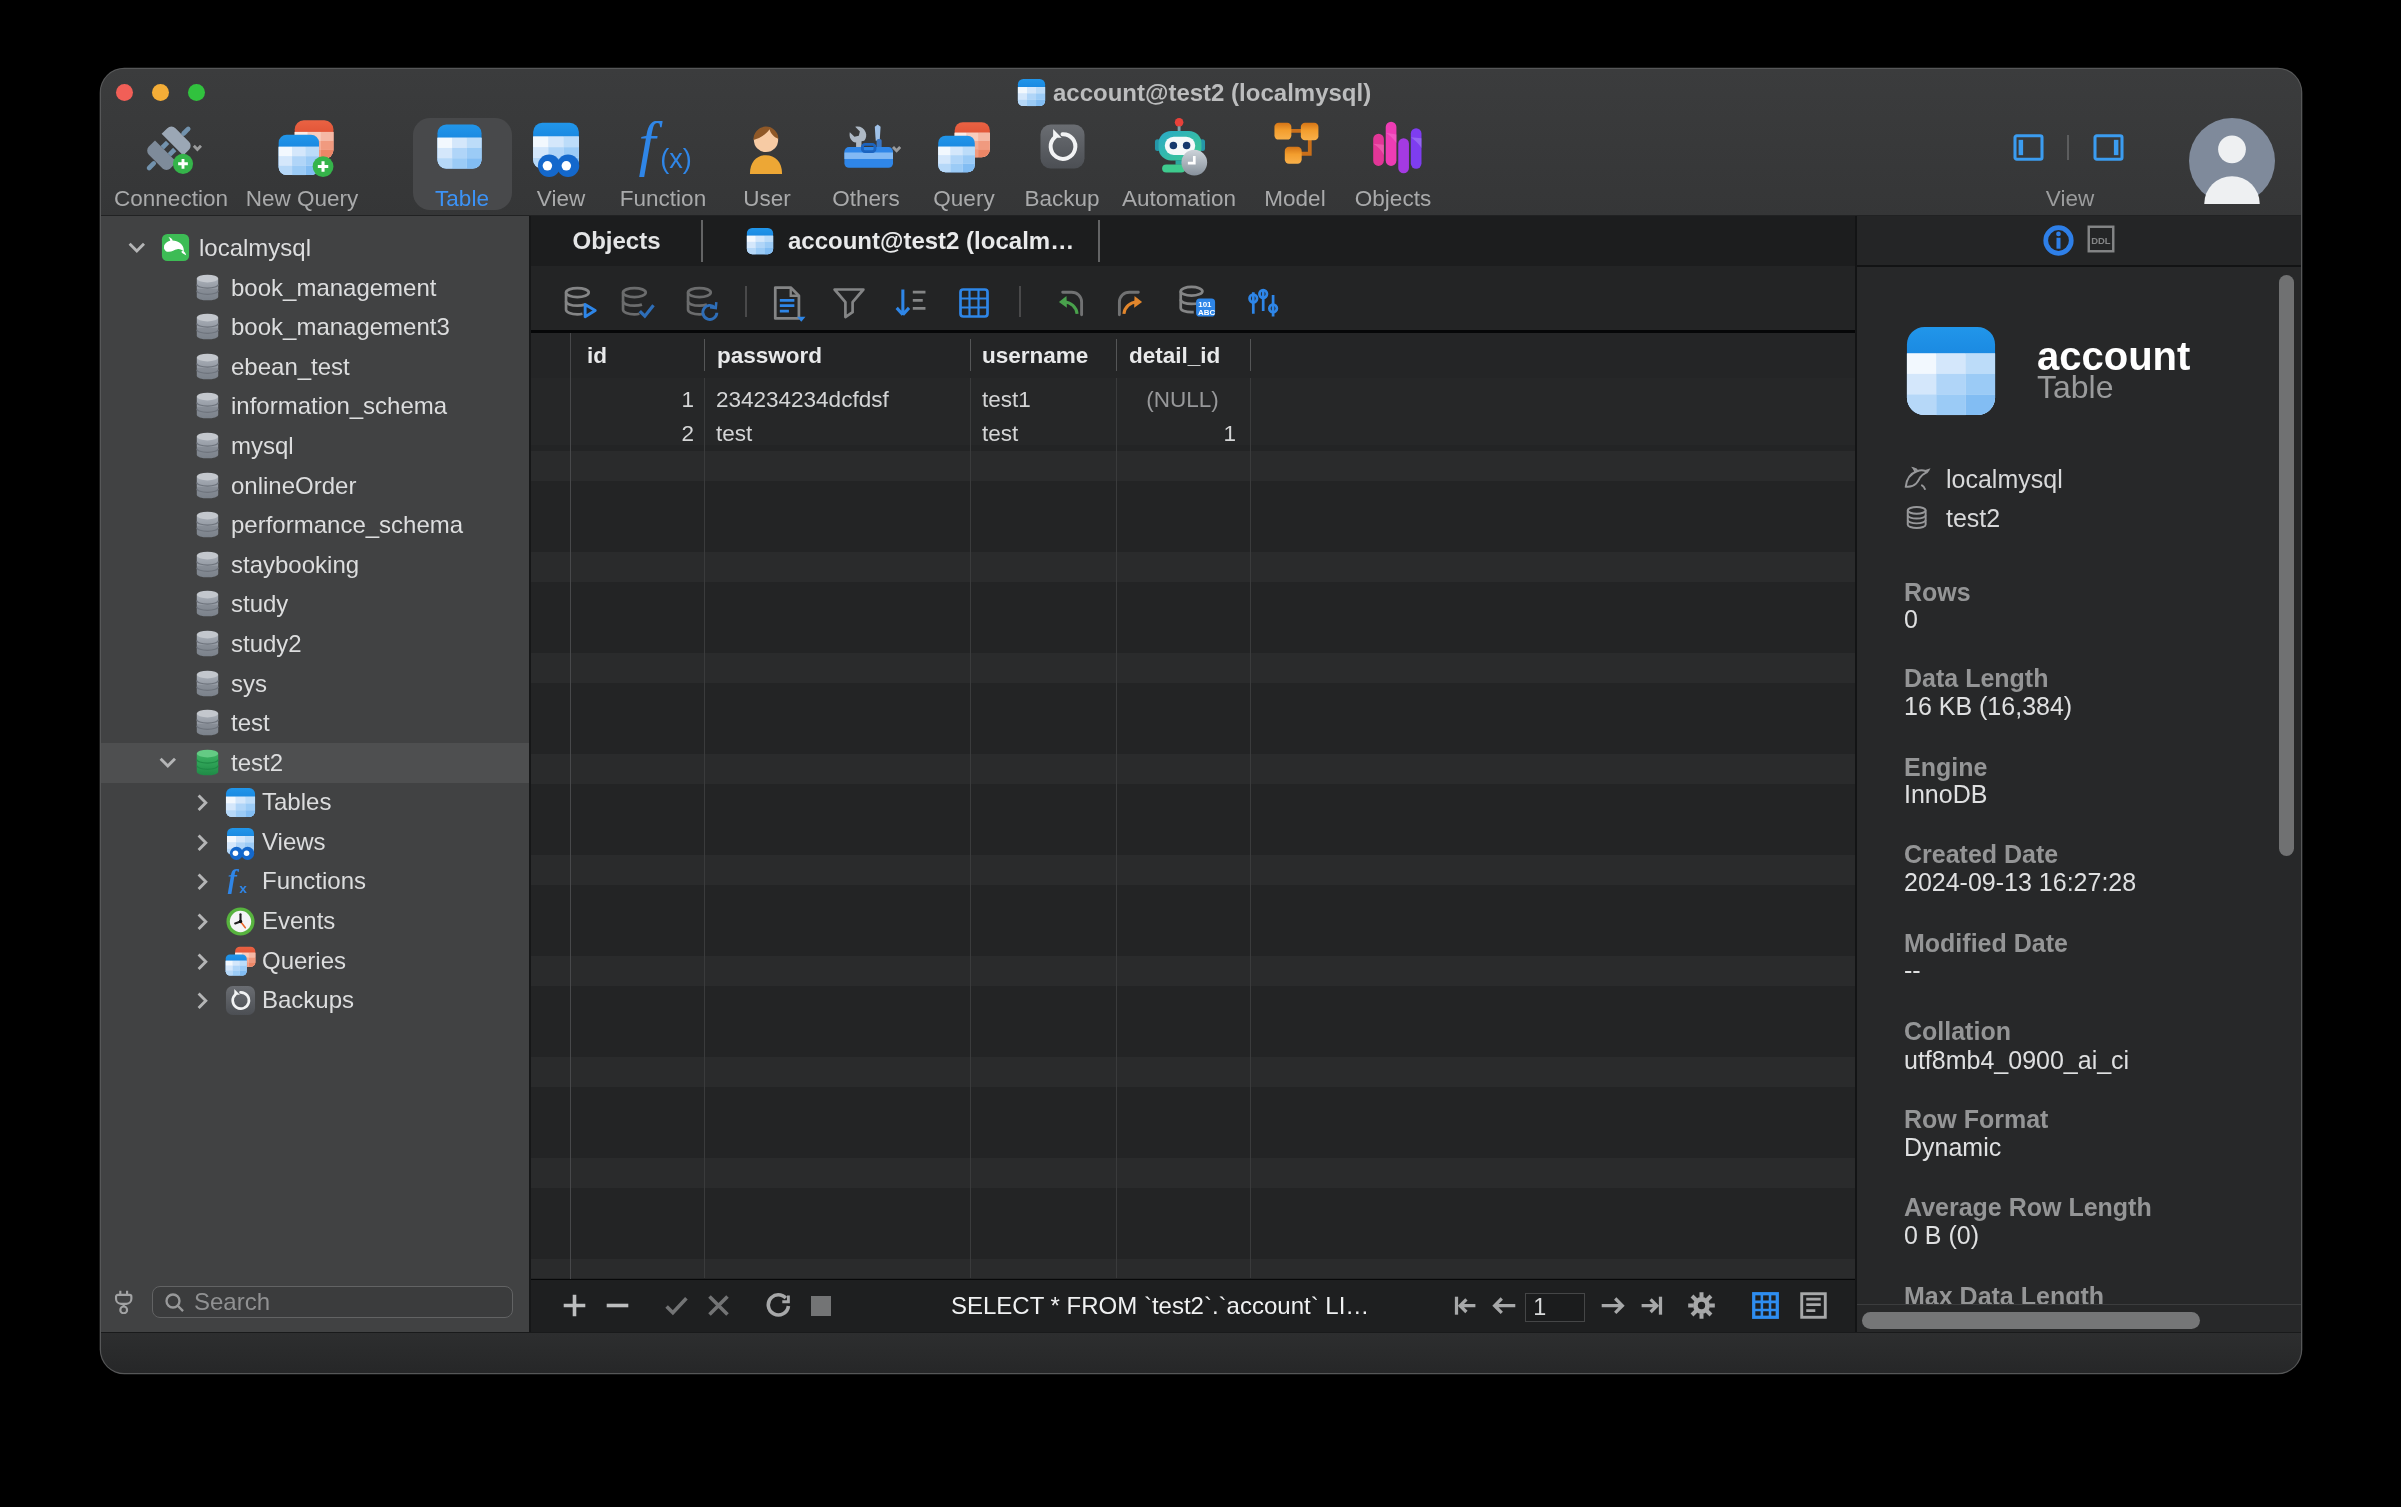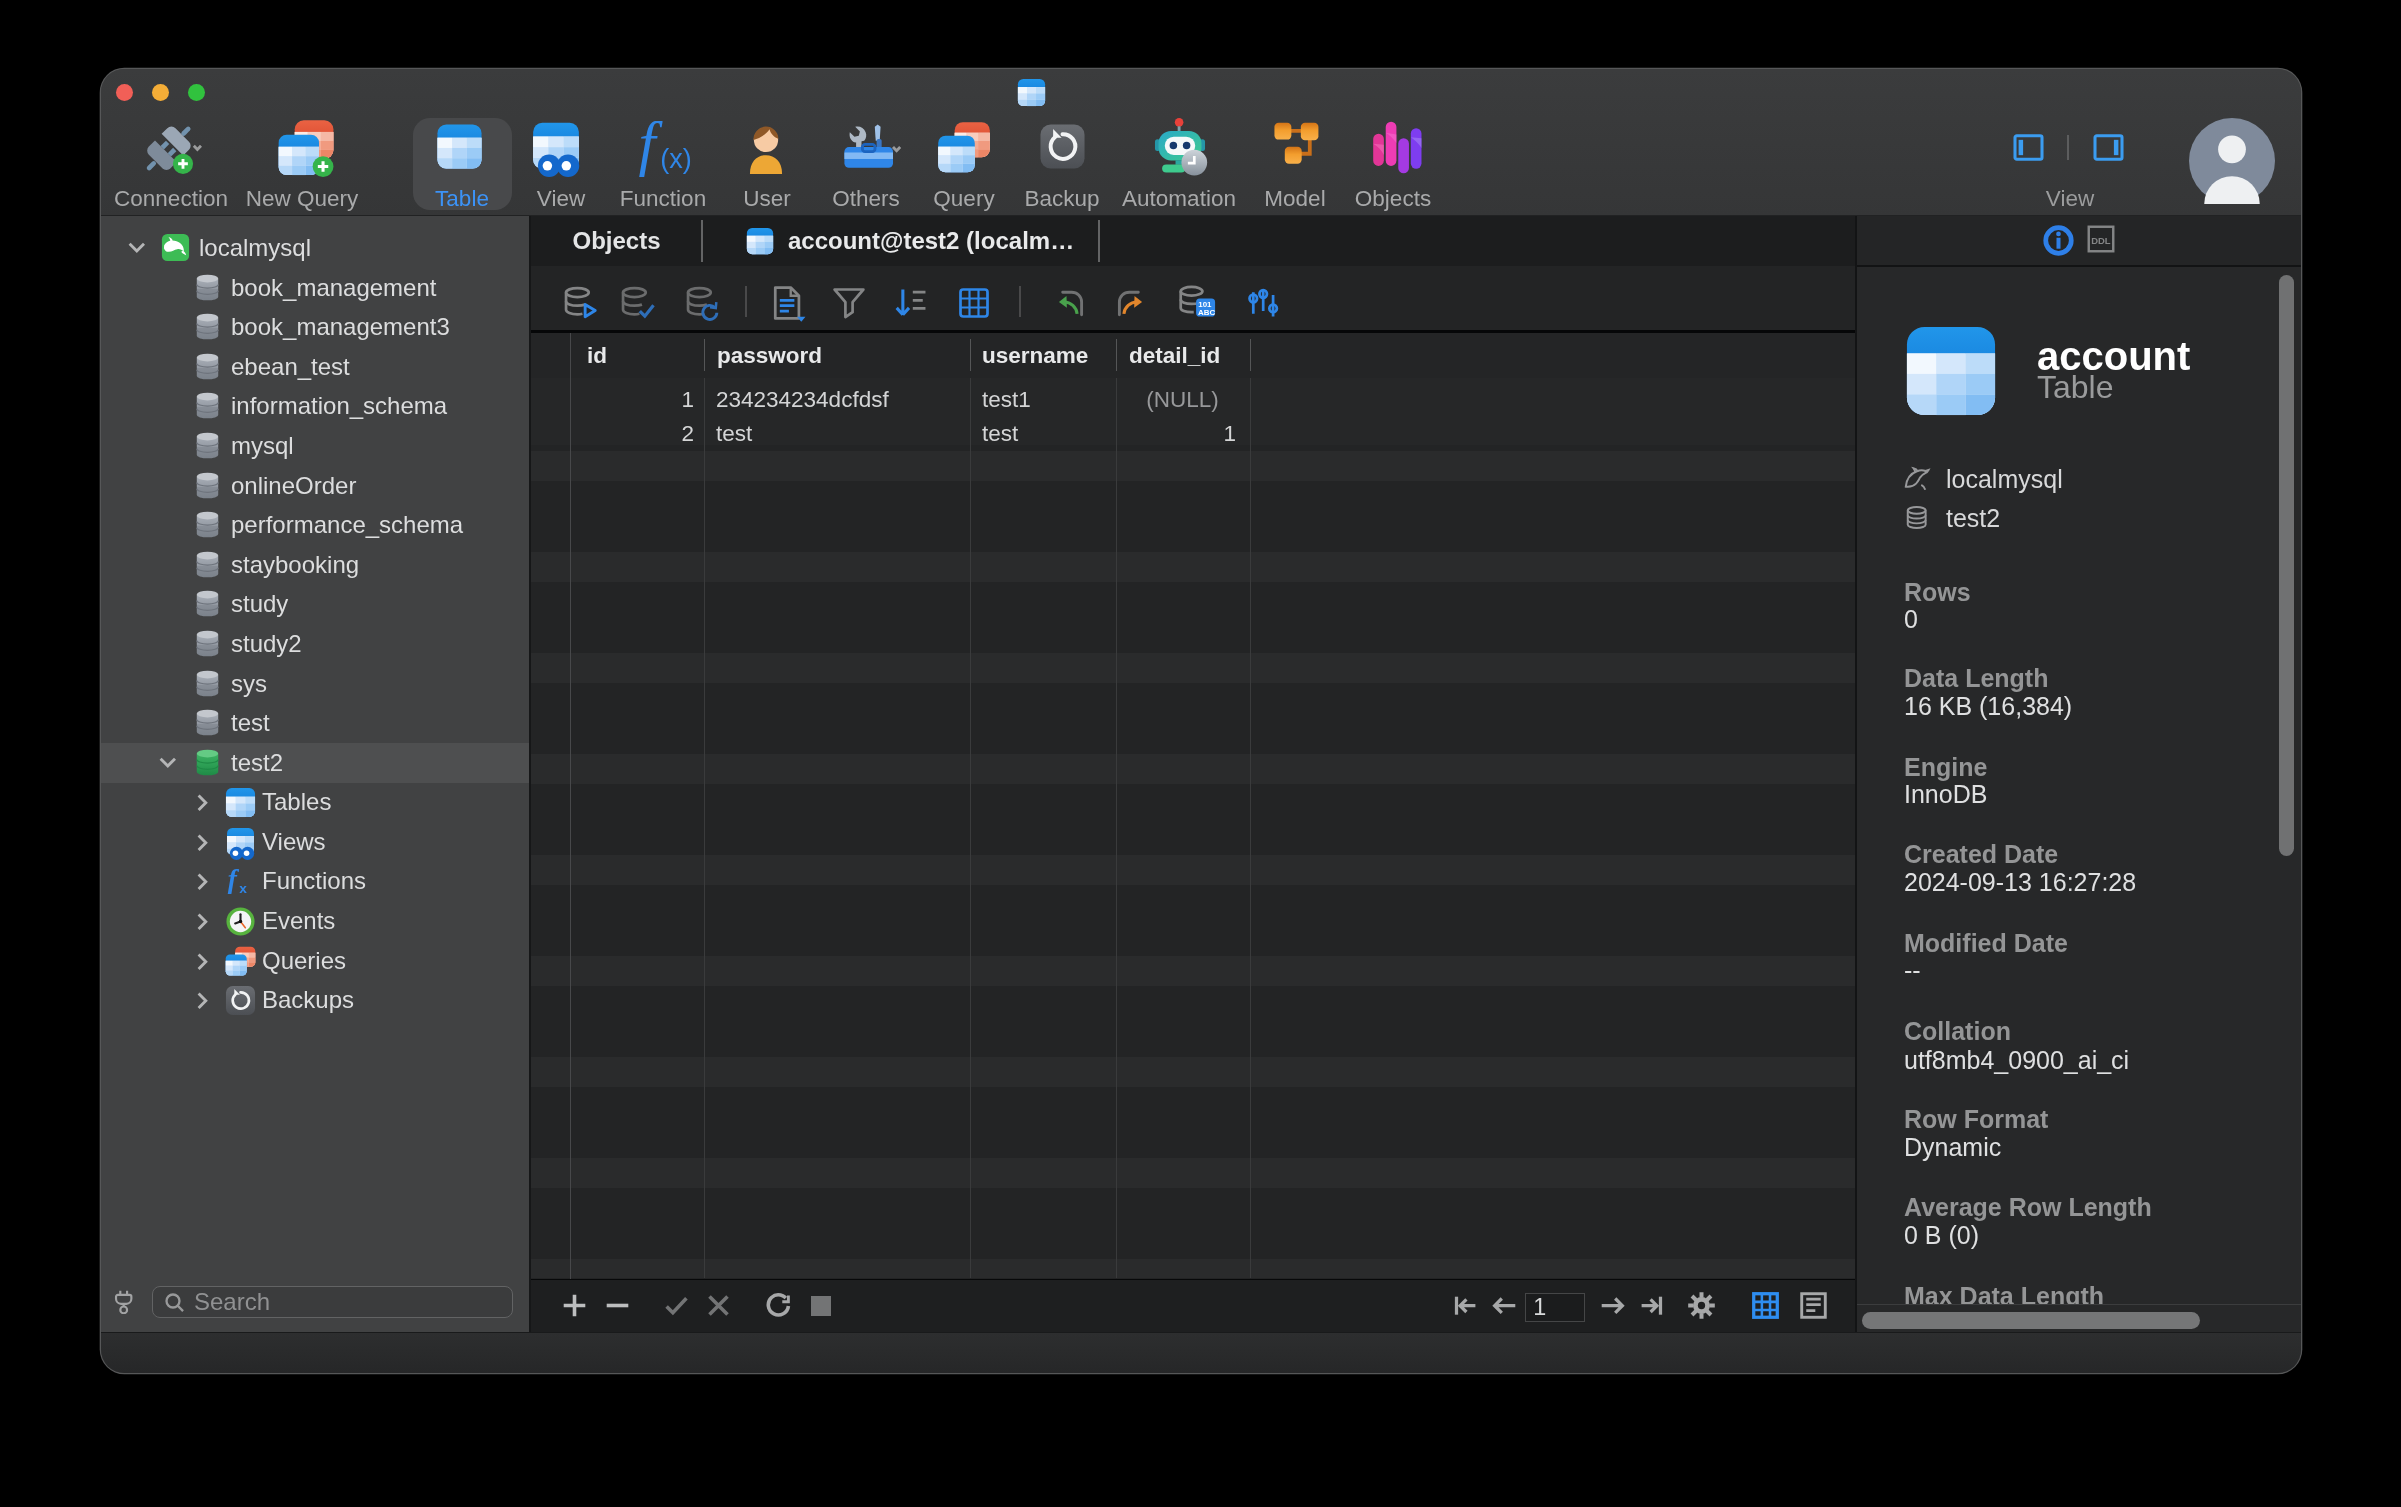--- a/index.html
+++ b/index.html
@@ -125,20 +125,21 @@
 </svg>
 <div class="win">
 
 <div class="a" style="left:0;top:0;width:2200px;height:147px;background:linear-gradient(#3b3c3d,#353637)"></div>
 <div class="a" style="left:15.3px;top:15.3px;width:17px;height:17px;border-radius:50%;background:#f15f57"></div>
 <div class="a" style="left:51px;top:15.3px;width:17px;height:17px;border-radius:50%;background:#f4ad37"></div>
 <div class="a" style="left:87px;top:15.3px;width:17px;height:17px;border-radius:50%;background:#31c23e"></div>
 <svg class="a" style="left:916px;top:9px" width="29" height="29" viewBox="0 0 32 32">
       <use href="#tbl"></use>
     </svg>
+<div class="a" style="left:952px;top:2.7px;width:450px;height:41px;line-height:41px;color:#bcbdbe;font-weight:bold;font-size:24px">account@test2 (localmysql)</div>
 
 <div class="a" style="left:312px;top:49px;width:99px;height:92px;background:#48494b;border-radius:17px"></div>
 
 <svg class="a" style="left:36px;top:48px" width="65" height="63" viewBox="0 0 36 35">
  <g transform="rotate(45 17.5 17.5)">
   <rect x="16.2" y="0.8" width="2.6" height="6.2" rx="1.3" fill="#7292ad"></rect>
   <path d="M12.2 6.8 h10.6 a3.2 3.2 0 0 1 3.2 3.2 v4.5 H9 v-4.5 a3.2 3.2 0 0 1 3.2 -3.2 Z" fill="#9ba7b5"></path>
   <rect x="13.4" y="15.5" width="2.6" height="4.2" fill="#7292ad"></rect>
         <rect x="19" y="15.5" width="2.6" height="4.2" fill="#7292ad"></rect>
   <path d="M9 19.7 h17 v4.8 a3.2 3.2 0 0 1 -3.2 3.2 H12.2 a3.2 3.2 0 0 1 -3.2 -3.2 Z" fill="#7e8b9a"></path>
@@ -546,20 +547,21 @@
     </svg>
 <svg class="a" style="left:604px;top:1223px" width="27" height="27" viewBox="0 0 15 15">
       <path d="M2.5 2.5 l10 10 M12.5 2.5 l-10 10" stroke="#737475" stroke-width="2"></path>
     </svg>
 <svg class="a" style="left:664px;top:1223px" width="27" height="27" viewBox="0 0 15 15">
       <path d="M12.6 5 a5.6 5.6 0 1 0 .4 2.8" fill="none" stroke="#a7a8a9" stroke-width="2"></path>
       <path d="M13.4 1.5 v4.2 h-4.2" fill="#1e1f20" stroke="none"></path>
       <path d="M13 2 v3.4 l-3.4 0" fill="none" stroke="#a7a8a9" stroke-width="1.6"></path>
     </svg>
 <div class="a" style="left:710px;top:1227px;width:20px;height:20px;background:#737475"></div>
+<div class="a" style="left:850px;top:1210px;width:523px;height:53px;line-height:53px;color:#f0f1f2;font-size:24px;overflow:hidden;white-space:nowrap">SELECT * FROM `test2`.`account` LI…</div>
 <svg class="a" style="left:1351px;top:1225px" width="27" height="23.4" viewBox="0 0 15 13">
       <path d="M2.5 1.5 v10" stroke="#a7a8a9" stroke-width="1.8"></path>
       <path d="M13 6.5 H5 M8 3 L4.5 6.5 L8 10" stroke="#a7a8a9" stroke-width="1.8" fill="none"></path>
     </svg>
 <svg class="a" style="left:1390px;top:1225px" width="27" height="23.4" viewBox="0 0 15 13">
       <path d="M13.5 6.5 H2.5 M6 2.5 L2 6.5 L6 10.5" stroke="#a7a8a9" stroke-width="1.8" fill="none"></path>
     </svg>
 <div class="a" style="left:1424px;top:1224px;width:60px;height:29px;background:#1b1c1d;border:0.9px solid #454647;box-sizing:border-box">
       <span style="position:absolute;left:7.2px;line-height:27px;font-size:23.4px;color:#d8d9da">1</span>
     </div>

